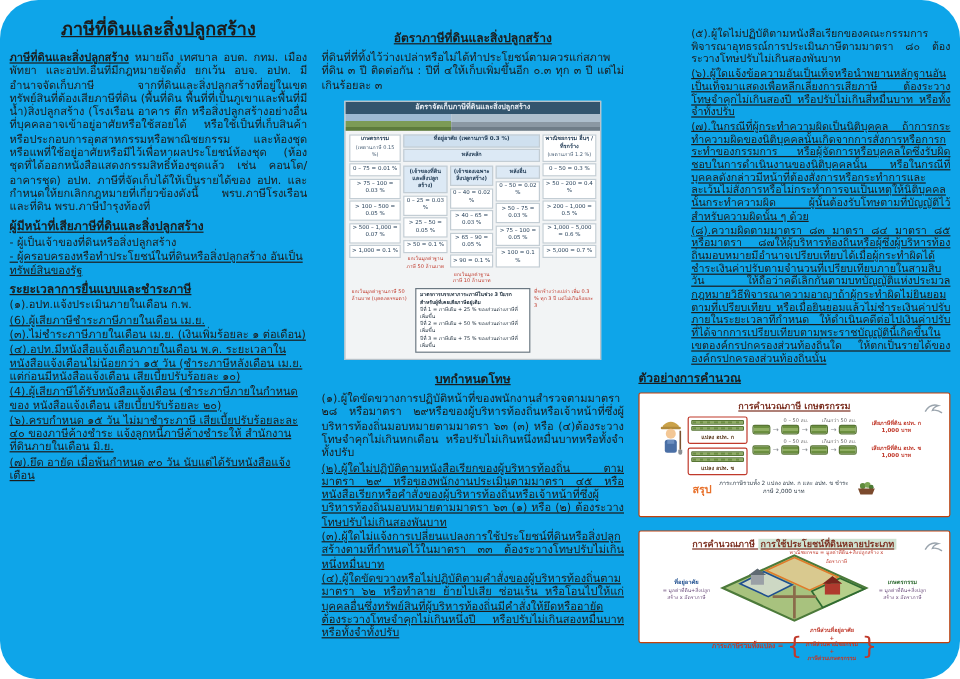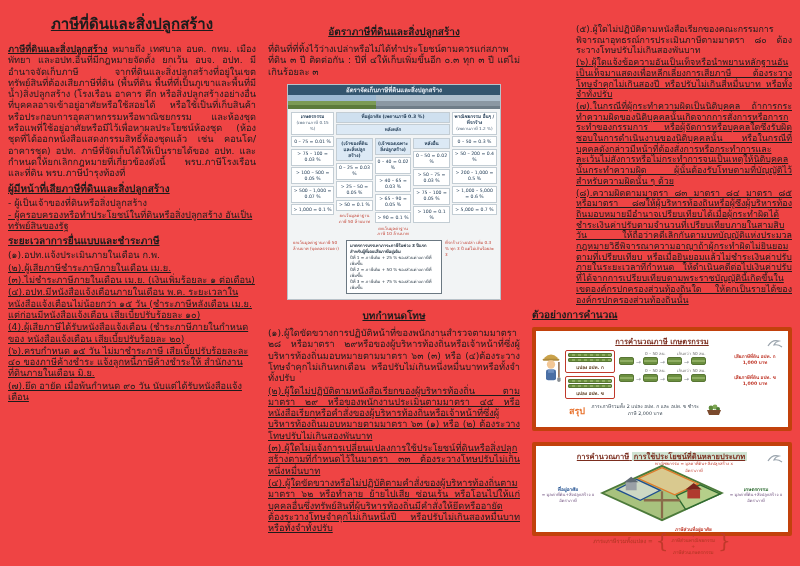--- a/index.html
+++ b/index.html
@@ -3,21 +3,21 @@
 <meta charset="utf-8">
 <style>
   * { box-sizing: border-box; margin: 0; padding: 0; }
   html,body { width:800px; height:566px; }
   body {
     background:#ffffff;
     font-family:"DejaVu Sans", sans-serif;
     color:#1c1c1c;
     overflow:hidden;
   }
-  .page { position:relative; width:800px; height:566px; background:#ef4444; }
+  .page { position:relative; width:800px; height:566px; background:#0ea5e9;border-radius:32px; }
   .cols { display:flex; padding:6px 8px 0 8px; gap:12px; }
   .col { flex:0 0 auto; }
   .col-left   { width:248px; }
   .col-middle { width:252px; padding-top:16px; }
   .col-right  { width:260px; padding-top:18px; }
 
   .doc-title { text-align:center; font-size:15px; font-weight:bold; text-decoration:underline; margin:6px 0 7px 0; }
   .h2 { font-size:10px; font-weight:bold; text-decoration:underline; margin:2px 0 1px 0; }
   .h2.center { text-align:center; margin-bottom:4px; }
   .p  { font-size:9.2px; line-height:11.3px; text-align:justify; }
@@ -48,21 +48,21 @@
   .hd-sub   { background:#dce9f5; font-weight:bold; }
   .mid-subrow { display:flex; gap:2px; margin-top:1.5px; }
   .mid-subrow .tc { flex:1; }
   .note-red { color:#c0392b; font-size:4.2px; line-height:5.6px; text-align:center; margin-top:1px; }
   .rate-notes { display:flex; gap:3px; margin-top:3px; align-items:flex-start; padding:0 2px 3px 2px; }
   .rate-note-left, .rate-note-right { flex:0 0 50px; color:#c0392b; font-size:4.2px; line-height:5.8px; text-align:left; }
   .relief-box { flex:1; border:1px solid #6b7882; background:#fff; padding:2px 3px; font-size:4.2px; line-height:6px; color:#20303e; }
   .relief-box div:first-child { font-weight:bold; }
 
   
-  .calc-card { border:4px solid #c2410c; border-radius:2px; background:#fff; padding:4px 5px; position:relative; }
+  .calc-card { border:1px solid #c2410c; border-radius:2px; background:#fff; padding:4px 16px; position:relative; }
   .calc-card.first { margin-top:5px; height:104px; }
   .calc-card.second { margin-top:11px; height:94px; }
   .calc-title { text-align:center; font-size:7.5px; font-weight:bold; color:#7b2d1e; text-decoration:underline; }
   .calc-logo { position:absolute; top:3px; right:5px; }
   .agri-body { display:flex; align-items:flex-start; gap:4px; margin-top:3px; }
   .plot-boxes { display:flex; flex-direction:column; gap:3px; }
   .plot-box { border:1.5px solid #c0392b; border-radius:2px; padding:1.5px 2px; width:50px; }
   .strip { height:4px; border-radius:1px; background:repeating-linear-gradient(90deg,#6b8f3f 0 3px,#8fae62 3px 6px); margin-bottom:1.5px; border:0.5px solid #587634; }
   .plot-label { font-size:4.6px; font-weight:bold; color:#5b3a1e; text-align:center; }
   .flow { flex:1; }
@@ -100,21 +100,21 @@
       <div class="doc-title">ภาษีที่ดินและสิ่งปลูกสร้าง</div>
       <p class="p"><span class="lead">ภาษีที่ดินและสิ่งปลูกสร้าง</span><span> หมายถึง เทศบาล อบต. กทม. เมืองพัทยา และอปท.อื่นที่มีกฎหมายจัดตั้ง ยกเว้น อบจ. อปท. มีอำนาจจัดเก็บภาษี จากที่ดินและสิ่งปลูกสร้างที่อยู่ในเขตทรัพย์สินที่ต้องเสียภาษีที่ดิน (พื้นที่ดิน พื้นที่ที่เป็นภูเขาและพื้นที่มีน้ำ)สิ่งปลูกสร้าง (โรงเรือน อาคาร ตึก หรือสิ่งปลูกสร้างอย่างอื่นที่บุคคลอาจเข้าอยู่อาศัยหรือใช้สอยได้ หรือใช้เป็นที่เก็บสินค้าหรือประกอบการอุตสาหกรรมหรือพาณิชยกรรม และห้องชุดหรือแพที่ใช้อยู่อาศัยหรือมีไว้เพื่อหาผลประโยชน์ห้องชุด (ห้องชุดที่ได้ออกหนังสือแสดงกรรมสิทธิ์ห้องชุดแล้ว เช่น คอนโด/อาคารชุด) อปท. ภาษีที่จัดเก็บได้ให้เป็นรายได้ของ อปท. และกำหนดให้ยกเลิกกฎหมายที่เกี่ยวข้องดังนี้ พรบ.ภาษีโรงเรือนและที่ดิน พรบ.ภาษีบำรุงท้องที่</span></p>
       <div class="h2">ผู้มีหน้าที่เสียภาษีที่ดินและสิ่งปลูกสร้าง</div>
       <div class="list">
         <p class="p">- ผู้เป็นเจ้าของที่ดินหรือสิ่งปลูกสร้าง</p>
         <p class="p">- ผู้ครอบครองหรือทำประโยชน์ในที่ดินหรือสิ่งปลูกสร้าง อันเป็นทรัพย์สินของรัฐ</p>
       </div>
       <div class="h2">ระยะเวลาการยื่นแบบและชำระภาษี</div>
       <div class="list">
         <p class="p">(๑).อปท.แจ้งประเมินภายในเดือน ก.พ.</p>
-        <p class="p">(๒).ผู้เสียภาษีชำระภาษีภายในเดือน เม.ย.</p>
+        <p class="p">(6).ผู้เสียภาษีชำระภาษีภายในเดือน เม.ย.</p>
         <p class="p">(๓).ไม่ชำระภาษีภายในเดือน เม.ย. (เงินเพิ่มร้อยละ ๑ ต่อเดือน)</p>
         <p class="p">(๔).อปท.มีหนังสือแจ้งเตือนภายในเดือน พ.ค. ระยะเวลาในหนังสือแจ้งเตือนไม่น้อยกว่า ๑๕ วัน (ชำระภาษีหลังเดือน เม.ย. แต่ก่อนมีหนังสือแจ้งเตือน เสียเบี้ยปรับร้อยละ ๑๐)</p>
         <p class="p">(4).ผู้เสียภาษีได้รับหนังสือแจ้งเตือน (ชำระภาษีภายในกำหนดของ หนังสือแจ้งเตือน เสียเบี้ยปรับร้อยละ ๒๐)</p>
         <p class="p">(๖).ครบกำหนด ๑๕ วัน ไม่มาชำระภาษี เสียเบี้ยปรับร้อยละละ ๔๐ ของภาษีค้างชำระ แจ้งลูกหนี้ภาษีค้างชำระให้ สำนักงานที่ดินภายในเดือน มิ.ย.</p>
         <p class="p">(๗).ยึด อายัด เมื่อพ้นกำหนด ๙๐ วัน นับแต่ได้รับหนังสือแจ้งเตือน</p>
       </div>
     </div>
 
     <div class="col col-middle">
       <div class="h2 center">อัตราภาษีที่ดินและสิ่งปลูกสร้าง</div>

